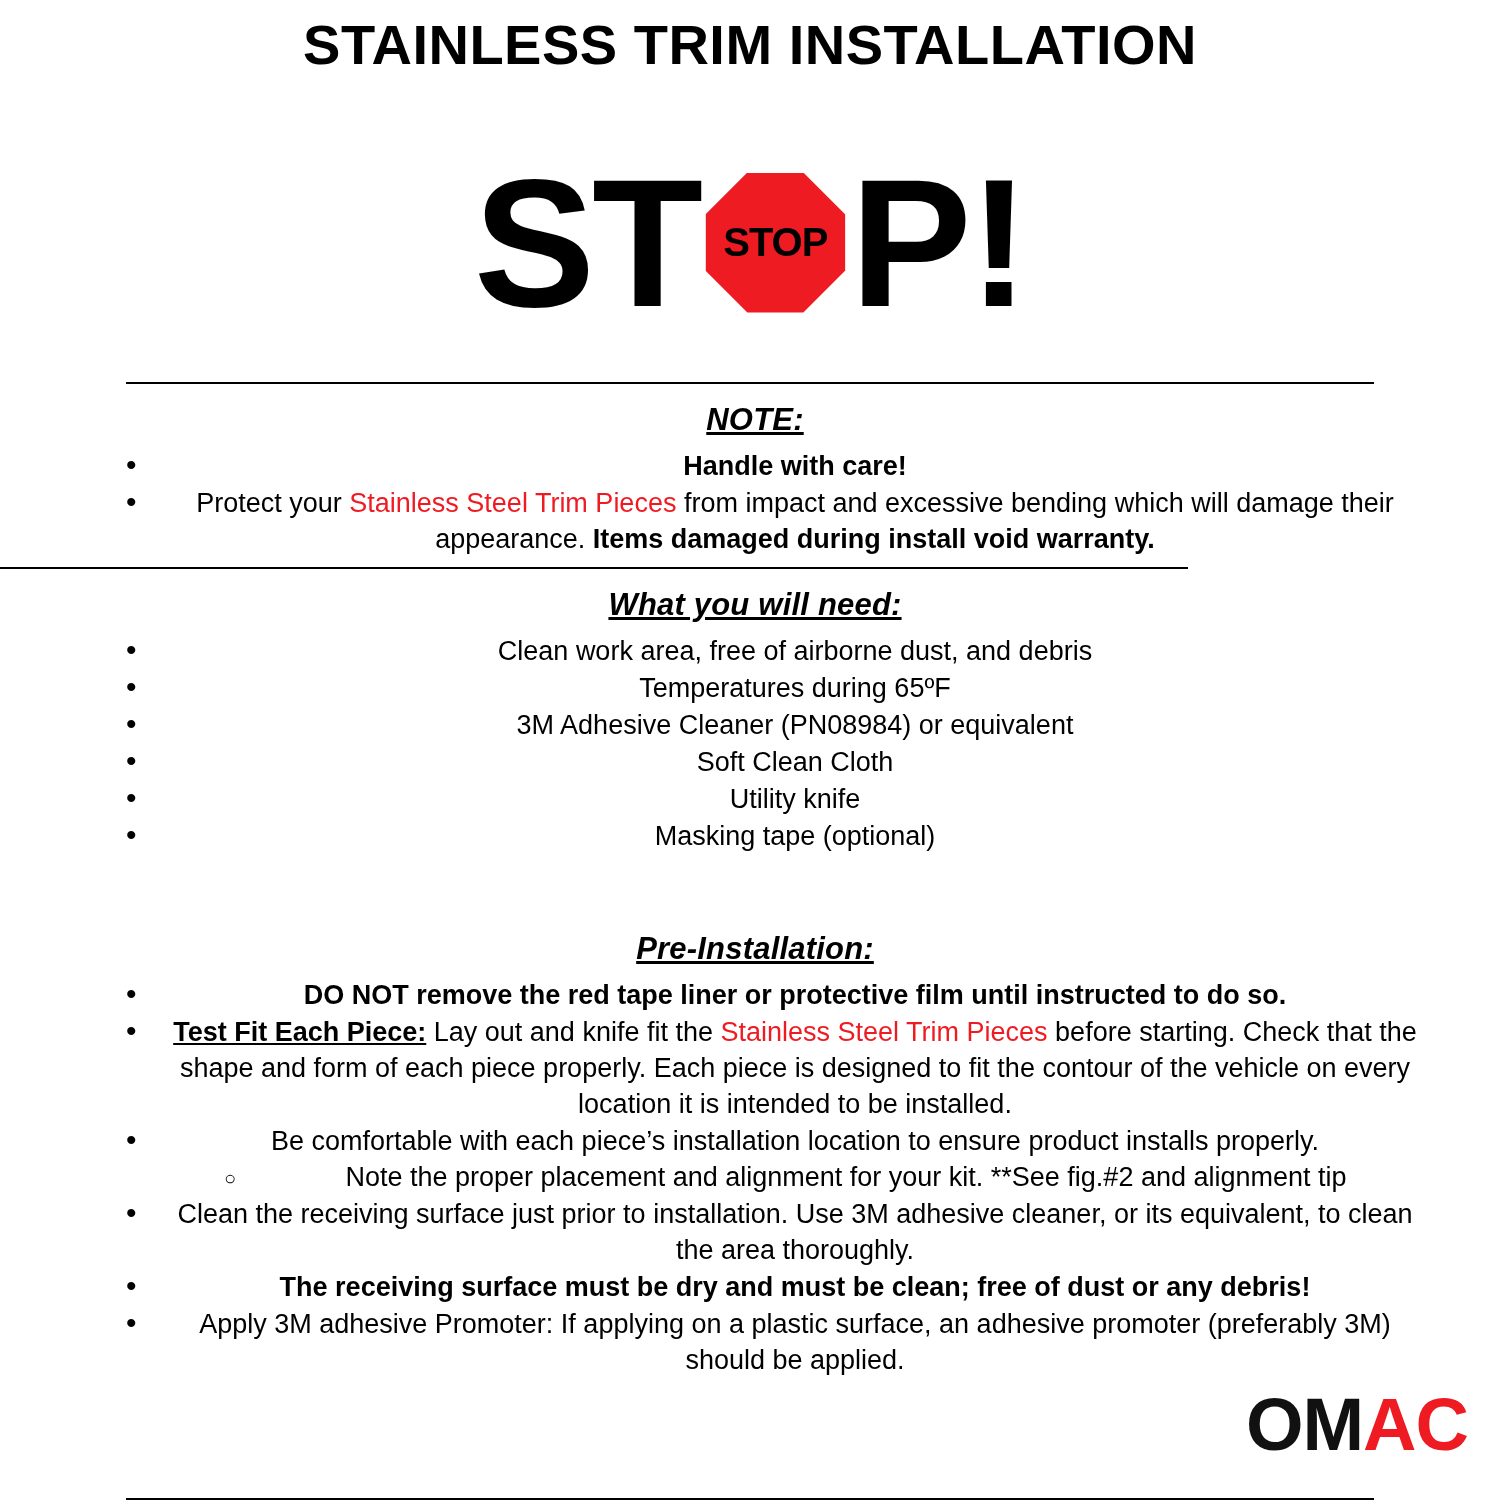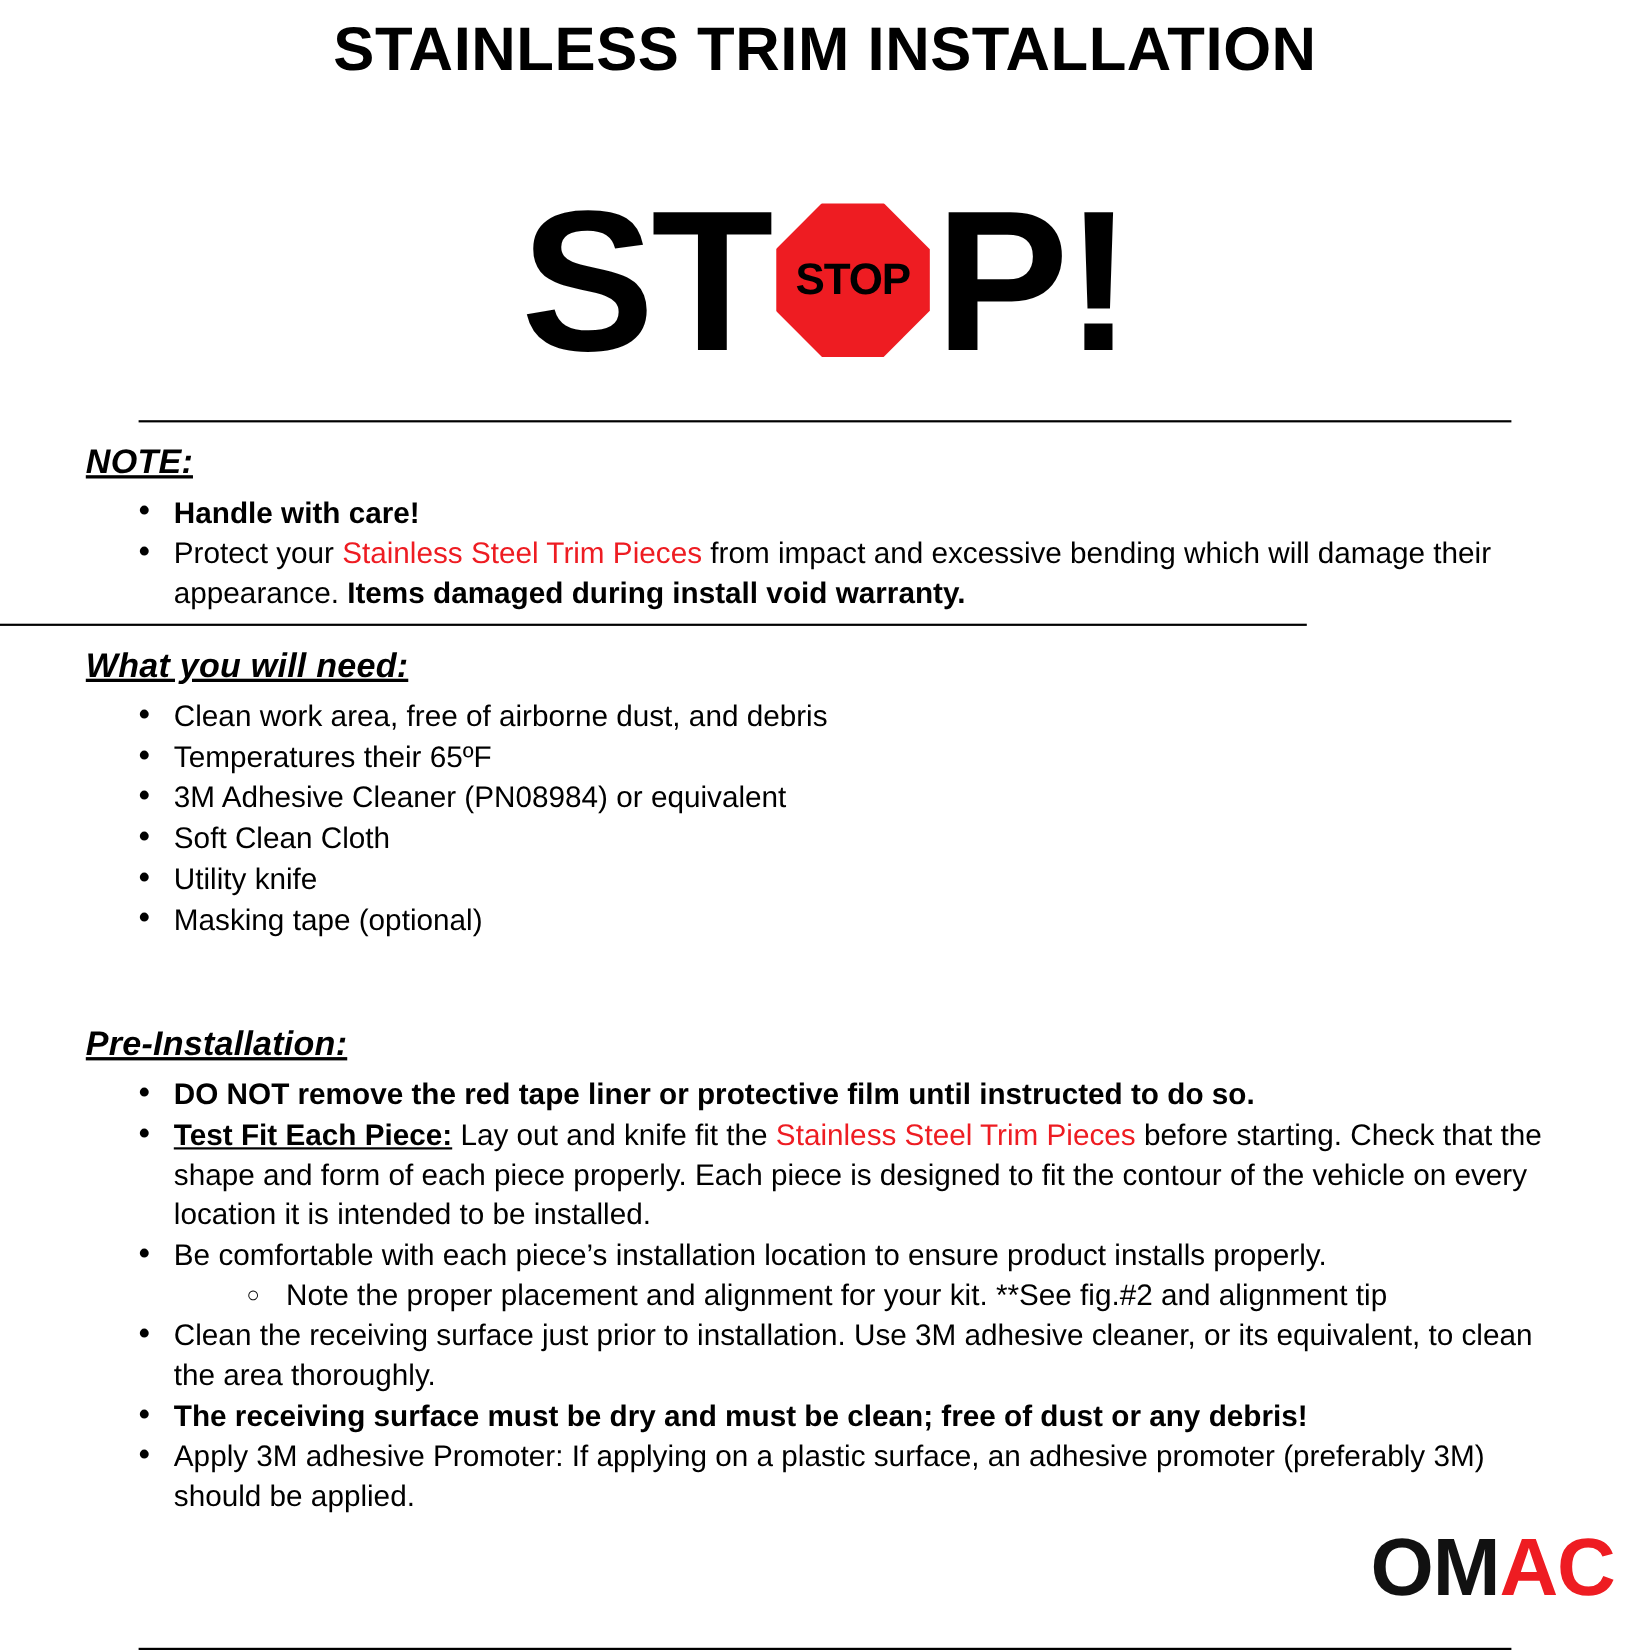--- a/index.html
+++ b/index.html
@@ -36,21 +36,21 @@
   
   .stop-graphic {
     width: 100%;
     height: 210px;
     margin-top: 58px;
     position: relative;
   }
   .stop-inner {
     position: absolute;
     left: 50%;
-    top: 16px;
+    top: 4px;
     transform: translateX(-50%);
     display: flex;
     align-items: center;
     height: 210px;
   }
   .stop-letters-left,
   .stop-letters-right {
     font-family: "Liberation Sans", sans-serif;
     font-weight: bold;
     font-size: 182px;
@@ -104,20 +104,21 @@
     margin: 0 auto;
   }
   .rule-top { width: 1248px; margin-top: 38px; }
   .rule-mid { width: 1248px; margin-top: 10px; }
   .rule-bottom { width: 1248px; margin-top: 14px; }
 
   
   .content {
     padding: 0 68px;
     box-sizing: border-box;
+    text-align: center;
   }
   h2.section-head {
     font-size: 31px;
     font-weight: bold;
     font-style: italic;
     text-decoration: underline;
     margin: 18px 0 10px 10px;
     letter-spacing: 0.2px;
   }
   ul.bullets {
@@ -215,21 +216,21 @@
       <li>
         <span>Protect your </span><span class="red">Stainless Steel Trim Pieces</span><span> from impact and excessive bending which will damage their appearance. </span><span class="b">Items damaged during install void warranty.</span>
       </li>
     </ul>
 
     <div class="rule rule-mid" style="width:1248px;margin-left:-128px;"></div>
 
     <h2 class="section-head">What you will need:</h2>
     <ul class="bullets">
       <li><span>Clean work area, free of airborne dust, and debris</span></li>
-      <li><span>Temperatures their 65ºF</span></li>
+      <li><span>Temperatures during 65ºF</span></li>
       <li><span>3M Adhesive Cleaner (PN08984) or equivalent</span></li>
       <li><span>Soft Clean Cloth</span></li>
       <li><span>Utility knife</span></li>
       <li><span>Masking tape (optional)</span></li>
     </ul>
 
     <div class="spacer-lg"></div>
 
     <h2 class="section-head">Pre-Installation:</h2>
     <ul class="bullets">

